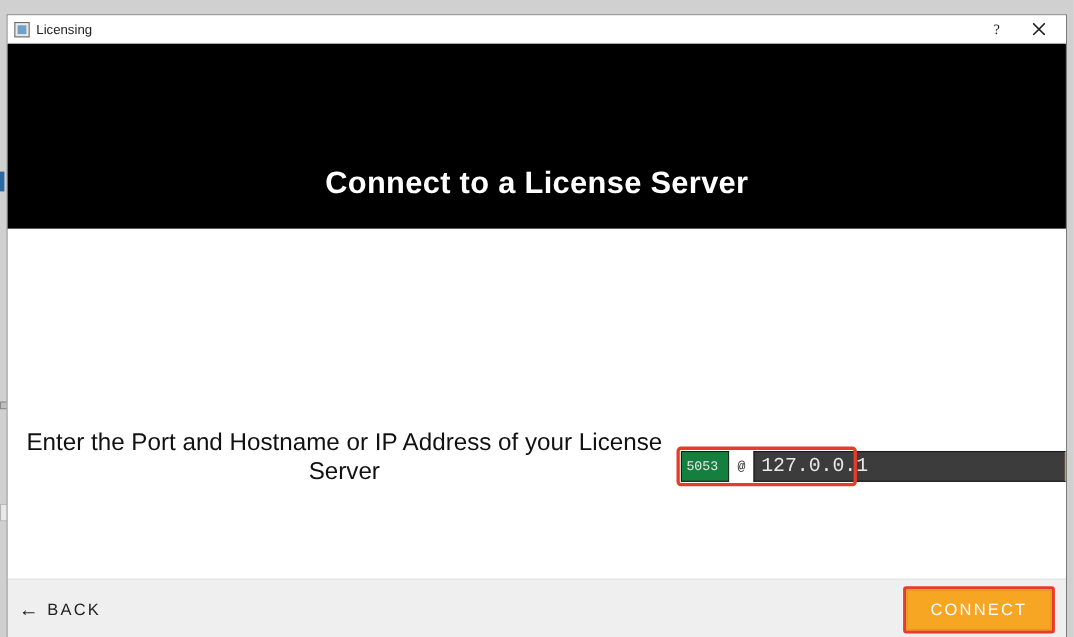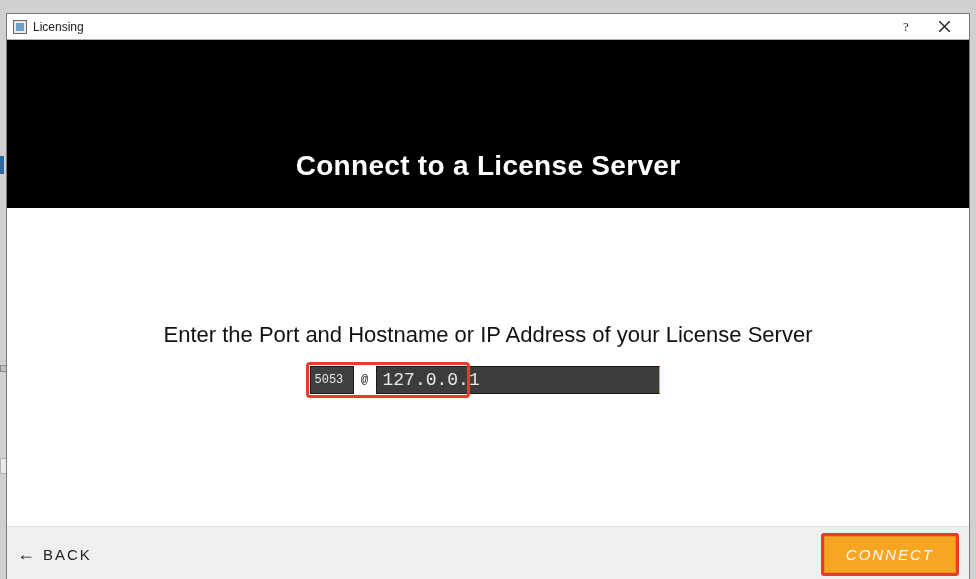--- a/index.html
+++ b/index.html
@@ -25,35 +25,35 @@
   .title-btn.help { width: 34px; font-family: Georgia, serif; }
   .title-btn.close svg { width: 11px; height: 11px; }
   .header-black {
     background: #000000; height: 168px; display: flex; align-items: flex-end; justify-content: center; padding-bottom: 26px;
   }
   .header-black h1 {
     color: #ffffff; font-weight: 800; font-size: 28px; letter-spacing: 0.3px;
   }
   .content {
     height: calc(100% - 26px - 168px - 56px);
-    background: #ffffff; display: flex; flex-direction: column; align-items: center; padding-top: 114px;
+    background: #ffffff; display: flex; flex-direction: row; align-items: center; padding-top: 114px;
   }
   .instruction {
     font-size: 22px; color: #111; font-weight: 400; text-align: center; margin-bottom: 18px;
   }
   .input-row {
     position: relative; display: flex; align-items: stretch; height: 28px;
     border-radius: 2px;
   }
   .hl-box {
     position: absolute; left: -4px; top: -4px; width: 164px; height: 36px;
     border: 3px solid #e83b2a; border-radius: 4px; pointer-events: none;
   }
   .port-input {
-    width: 44px; background: #404040; color: #e8e8e8; border: 1px solid #1a1a1a;
+    width: 44px; background: #15803d; color: #e8e8e8; border: 1px solid #1a1a1a;
     font-family: "Courier New", monospace; font-size: 12px; padding: 0 4px; outline: none;
   }
   .at-sep { width: 22px; background: #ffffff; color: #222; display:flex; align-items:center; justify-content:center; font-size: 12px; font-family: "Courier New", monospace;}
   .host-input {
     width: 284px; background: #3c3c3c; color: #e8e8e8; border: 1px solid #1a1a1a;
     font-family: "Courier New", monospace; font-size: 18px; padding: 0 6px; outline: none;
     border-right: 1px solid #f2a23b;
   }
   .row-wrap {
     position: relative; width: 357px; height: 28px;
@@ -66,21 +66,20 @@
     display: flex; align-items: center; gap: 6px; color: #222; font-size: 15px; letter-spacing: 2px; cursor: default;
   }
   .back-arrow { font-size: 18px; }
   .connect-wrap {
     border: 3px solid #e83b2a; border-radius: 3px; padding: 0;
   }
   .connect-btn {
     background: #f6a623; color: #ffffff; font-size: 15px; letter-spacing: 2px;
     padding: 10px 22px; border: 0; cursor: default;
     box-shadow: inset 0 0 0 1px #e09320;
-    font-style: italic;
   }
   
   .frag1 { position:absolute; left:0; top:156px; width:4px; height:18px; background:#2b6aa0; }
   .frag2 { position:absolute; left:0; top:365px; width:18px; height:7px; background:#bfbfbf; border:1px solid #8c8c8c; }
   .frag3 { position:absolute; left:0; top:458px; width:10px; height:16px; background:#e9e9e9; border:1px solid #b4b4b4; }
 </style>
 </head>
 <body>
 
 <div class="frag1"></div>

